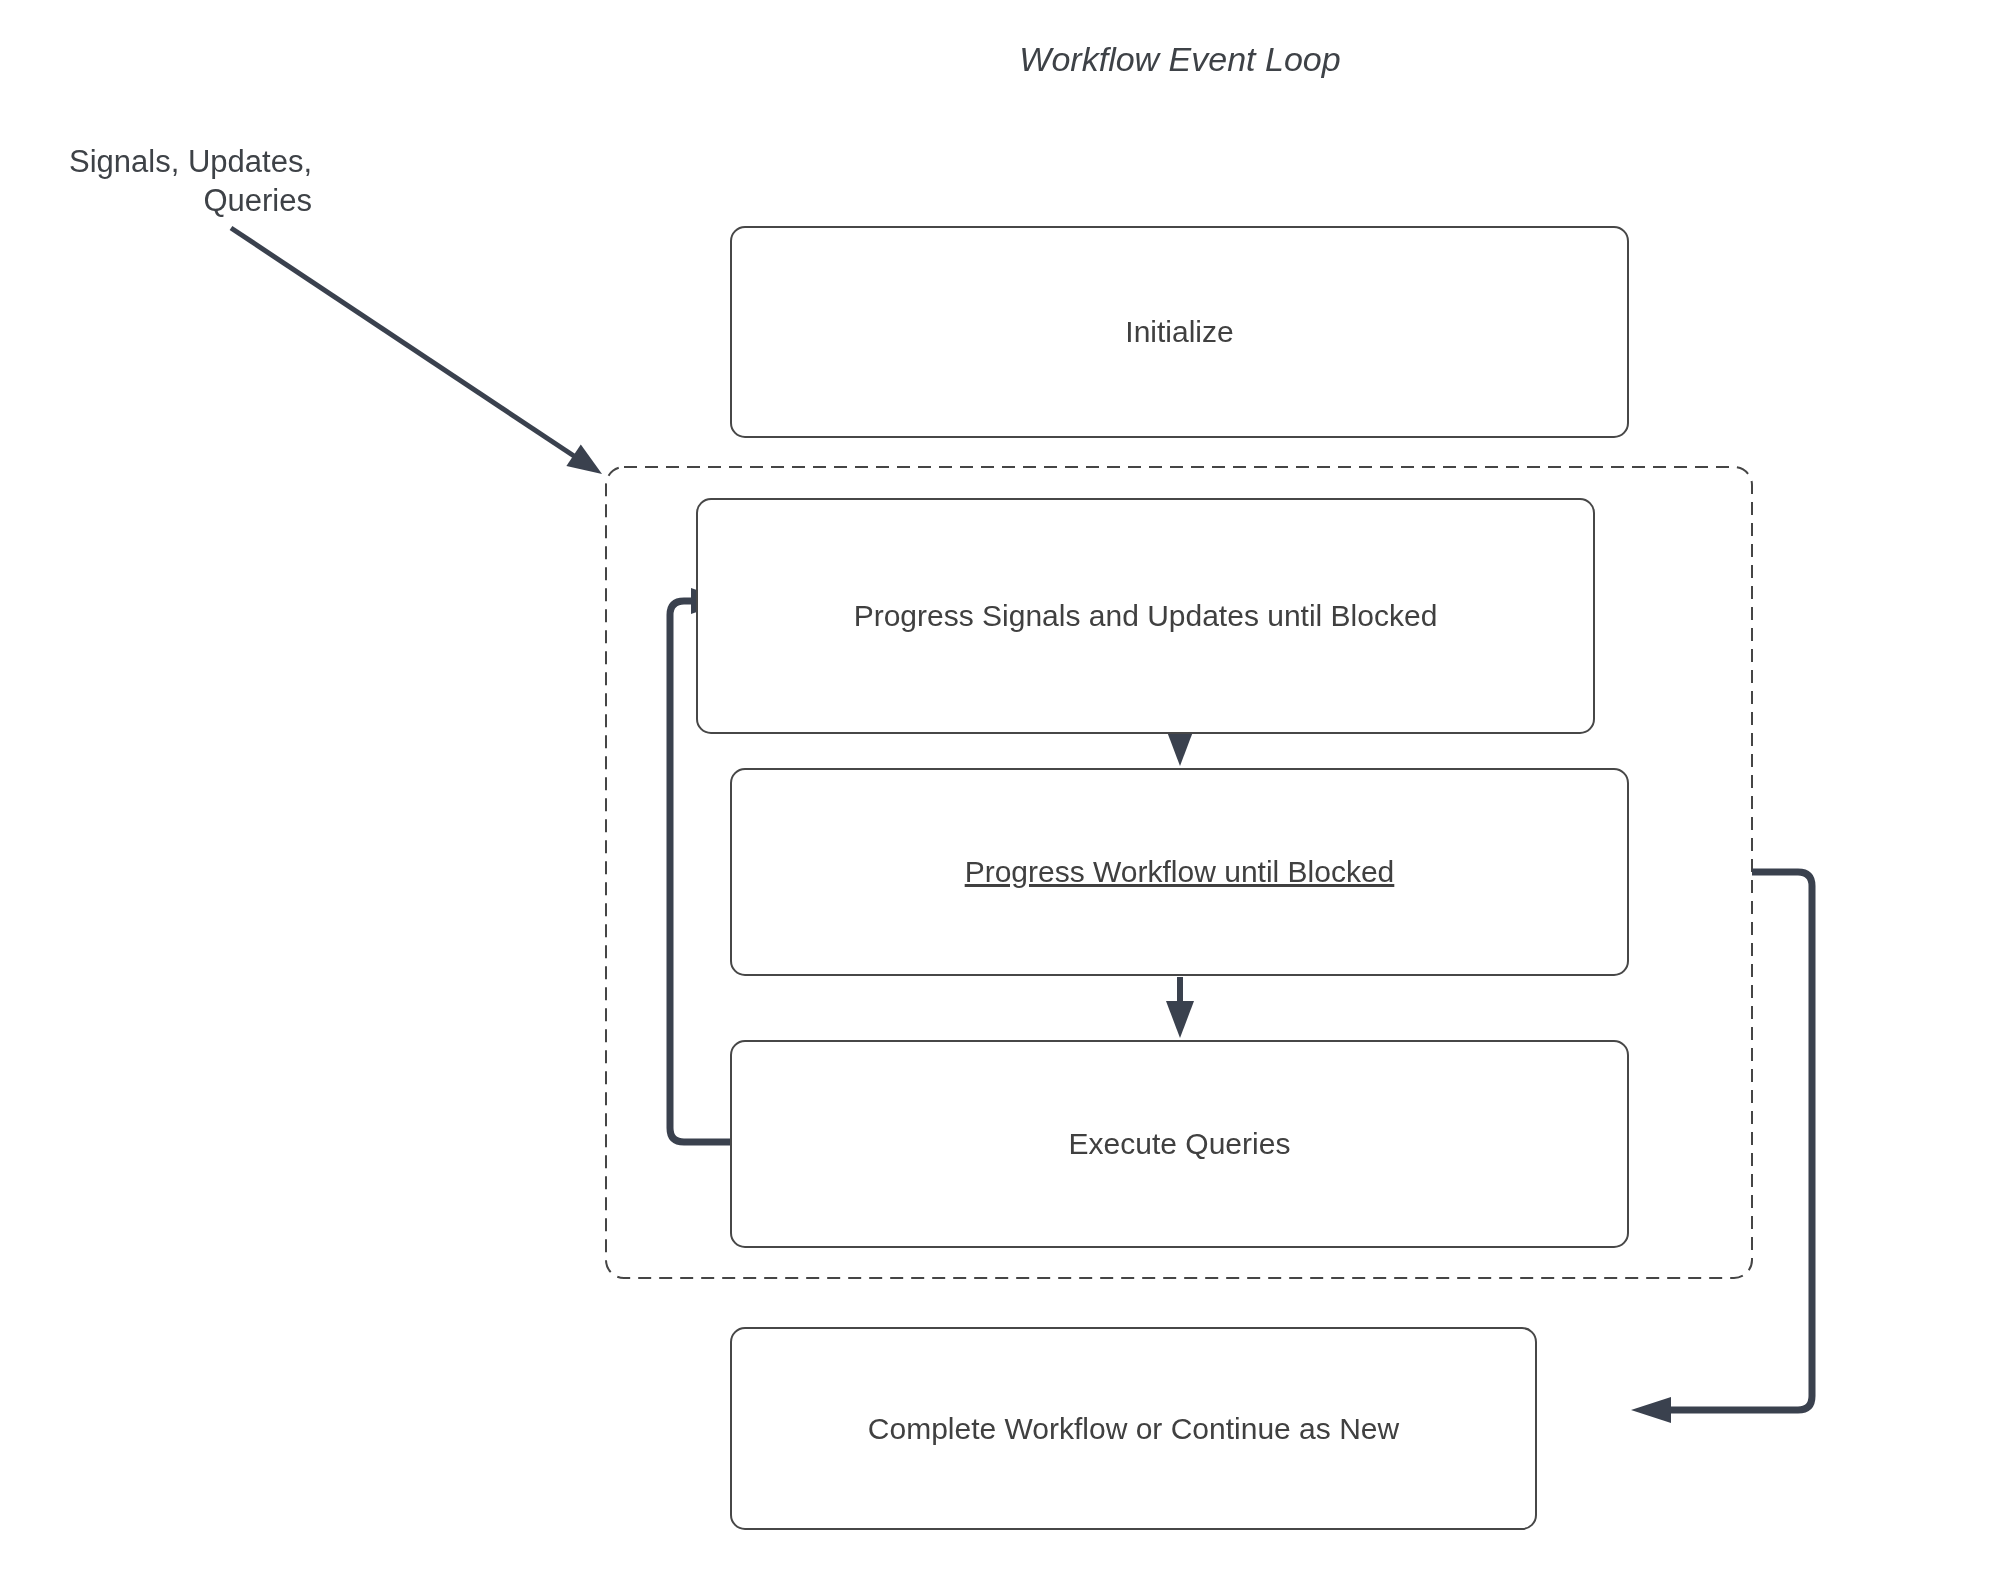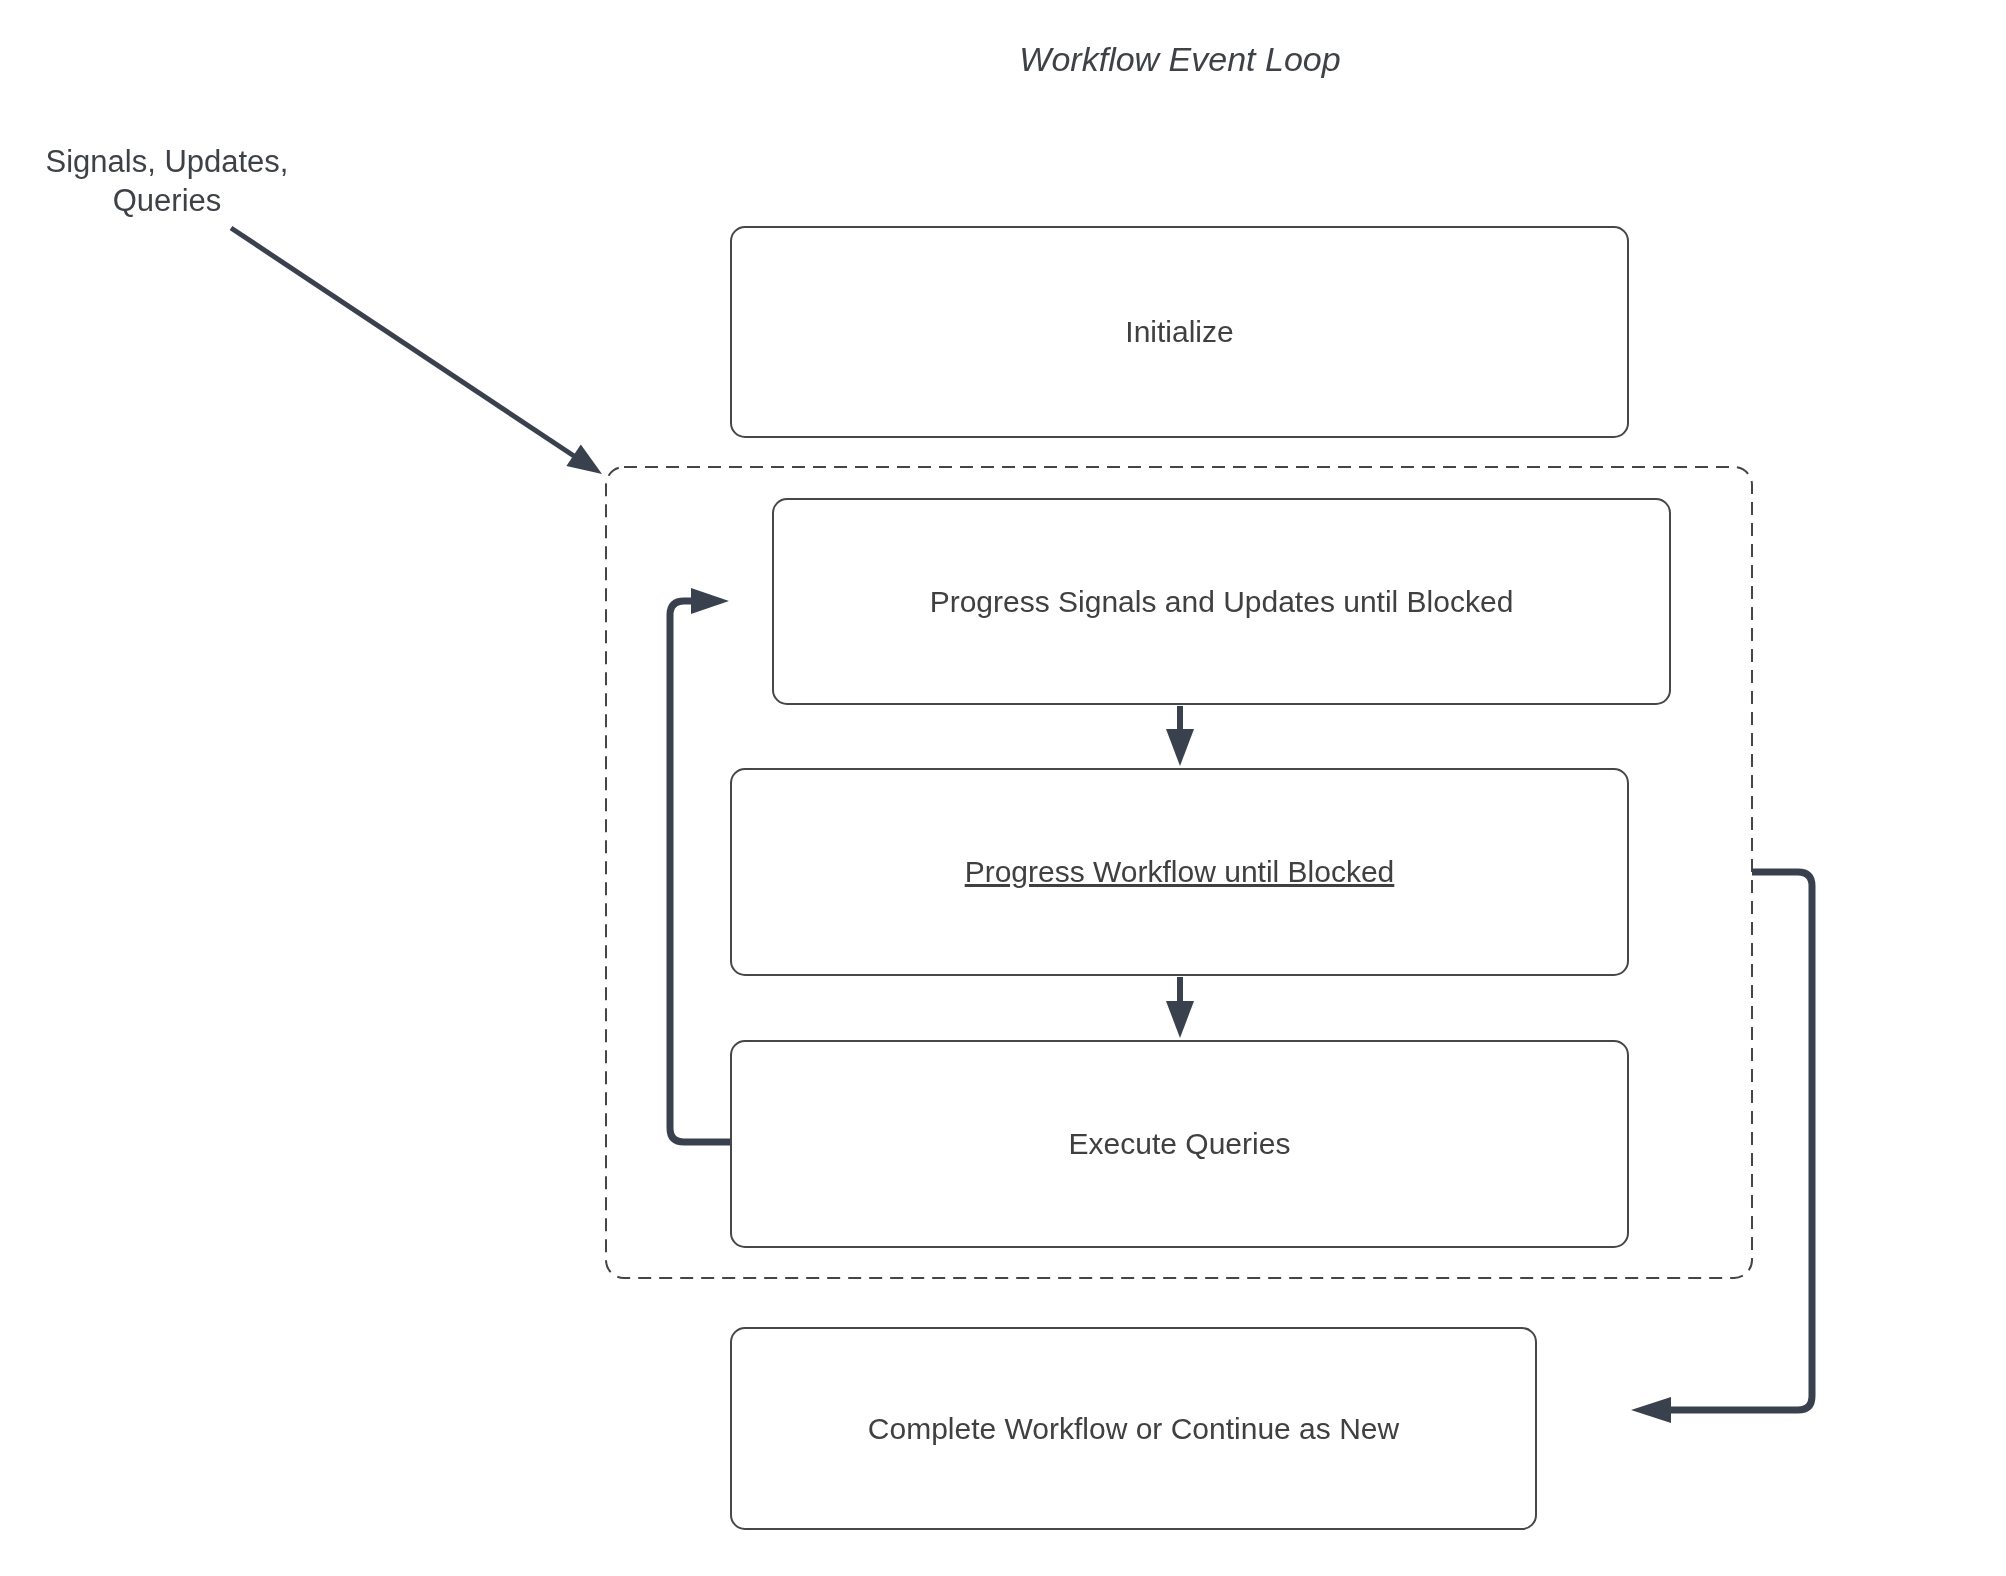--- a/index.html
+++ b/index.html
@@ -24,21 +24,21 @@
     font-size: 34px;
     font-style: italic;
     color: #3e4247;
     white-space: nowrap;
   }
   .ext-label {
     position: absolute;
     left: 22px;
     top: 142px;
     width: 290px;
-    text-align: center;
+    text-align: right;
     font-size: 31px;
     line-height: 39px;
     color: #3e4247;
   }
   .connectors {
     position: absolute;
     left: 0;
     top: 0;
     z-index: 1;
   }
@@ -51,21 +51,21 @@
     align-items: center;
     justify-content: center;
     text-align: center;
     font-size: 30px;
     color: #404040;
     z-index: 2;
     box-sizing: border-box;
     padding: 16px 30px;
   }
   .node-initialize        { left: 730px; top: 226px;  width: 899px; height: 212px; }
-  .node-progress-signals  { left: 772px; top: 498px;  width: 899px; height: 207px; }
+  .node-progress-signals  { left: 696px; top: 498px;  width: 899px; height: 236px; }
   .node-progress-workflow { left: 730px; top: 768px;  width: 899px; height: 208px; text-decoration: underline; }
   .node-execute-queries   { left: 730px; top: 1040px; width: 899px; height: 208px; }
   .node-complete          { left: 730px; top: 1327px; width: 807px; height: 203px; }
 </style>
 </head>
 <body>
 
 <div class="canvas">
 
   <div class="diagram-title">Workflow Event Loop</div>

